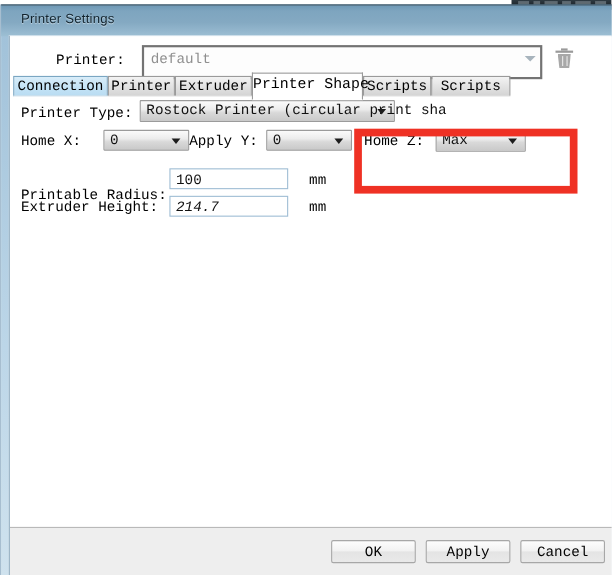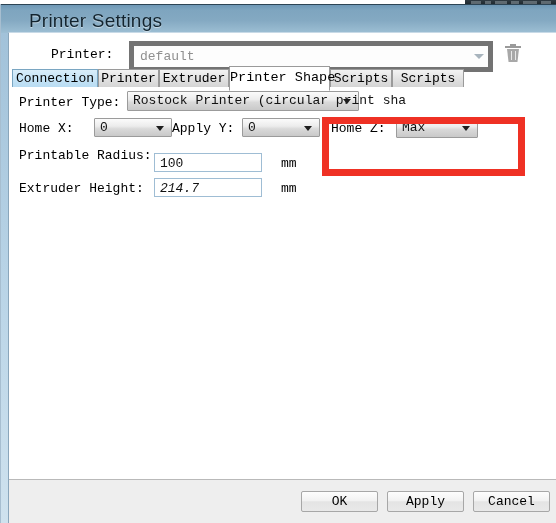--- a/index.html
+++ b/index.html
@@ -44,22 +44,22 @@
 
   .titlebar {
     position: absolute;
     top: 0; left: 0;
     width: 556px; height: 28px;
     background: linear-gradient(180deg,#6e98b6 0%, #7ea5bf 18%, #84a9c2 55%, #9dbfd4 100%);
     border-top: 1px solid #2c4454;
   }
   .titlebar .title {
     position: absolute;
-    left: 28px; top: 5px;
-    font-size: 19px;
+    left: 18px; top: 5px;
+    font-size: 12px;
     color: #12242f;
     text-shadow: 0 1px 1px rgba(255,255,255,.55);
     letter-spacing: .2px;
     text-align: right;
   }
 
   
   .client {
     position: absolute;
     left: 7px; top: 28px;
@@ -96,21 +96,21 @@
   .label-printer {
     position: absolute;
     left: 10px; top: 8px;
   }
 
   .combo-printer {
     position: absolute;
     left: 88px; top: 2px;
     width: 364px; height: 31px;
     background: #fdfdfd;
-    border: 5px solid #737373;
+    border: 2px solid #737373;
     box-sizing: border-box;
   }
   .combo-printer .ctext {
     position: absolute;
     left: 6px; top: 3px;
     font-family: "Liberation Mono", monospace;
     font-size: 13px;
     color: #8f8f8f;
   }
   .combo-printer .carrow {
@@ -196,21 +196,21 @@
     background: #ffffff;
   }
 
   
   .form { position: absolute; left:0; top: 0; width: 100%; height: 100%; padding-left: 47px; }
 
   .label-ptype   { position: absolute; left: 10px; top: 62px; }
   .label-homex   { position: absolute; left: 10px; top: 88px; }
   .label-homey   { position: absolute; left: 163px; top: 88px; }
   .label-homez   { position: absolute; left: 322px; top: 88px; }
-  .label-radius  { position: absolute; left: 10px; top: 115px; }
+  .label-radius  { position: absolute; left: 10px; top: 137px; }
   .label-height  { position: absolute; left: 10px; top: 148px; }
   .unit-radius   { position: absolute; left: 272px; top: 123px; }
   .unit-height   { position: absolute; left: 272px; top: 148px; }
 
   .combo {
     position: absolute;
     box-sizing: border-box;
     background: linear-gradient(180deg,#fbfbfb 0%, #ececec 42%, #d9d9d9 58%, #c9c9c9 100%);
     border: 1px solid #9b9b9b;
     border-radius: 1px;

